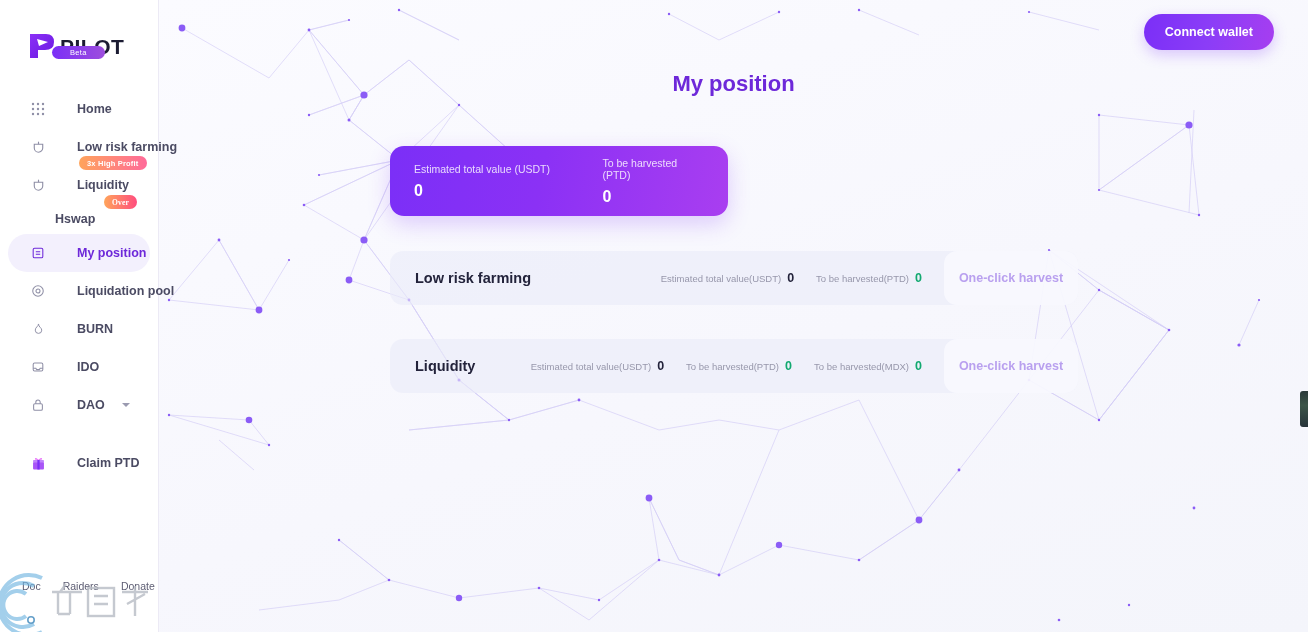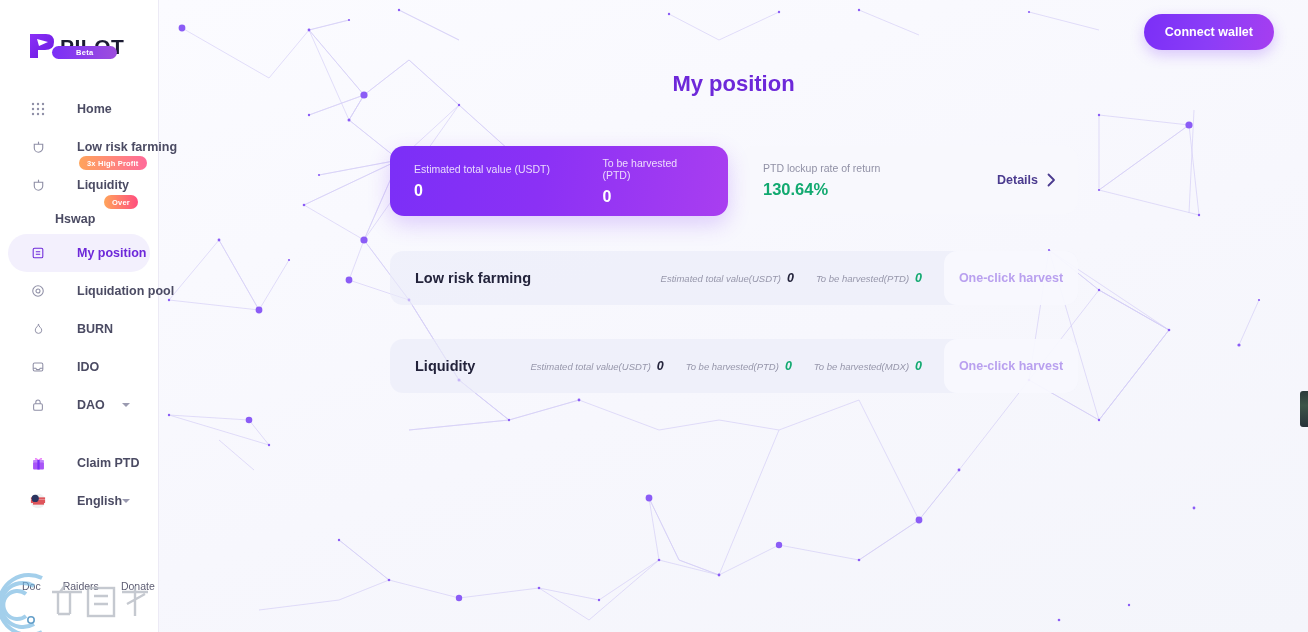--- a/index.html
+++ b/index.html
@@ -33,22 +33,22 @@
   }
   .logo-mark svg { display:block; }
   .logo-text {
     font-size: 21px; font-weight: 700; letter-spacing: 0.5px;
     color: #1b1b32; margin-left: 4px; line-height: 1;
   }
   .beta-badge {
     position: absolute;
     left: 52px; top: 46px;
     background: linear-gradient(90deg,#7b2ff7,#9d4edd);
-    color: #fff; font-size: 7.5px; font-weight: 700;
-    padding: 2px 24px; border-radius: 7px;
+    color: #fff; font-size: 7.5px; font-weight: 400;
+    padding: 2px 18px; border-radius: 7px;
     letter-spacing: .3px;
   }
 
   .nav { margin-top: 22px; }
   .nav-item {
     position: relative;
     display: flex; align-items: center;
     height: 38px;
     margin: 0 8px 0 8px;
     padding-left: 22px;
@@ -84,20 +84,21 @@
     padding: 2.5px 8px; border-radius: 8px;
     white-space: nowrap; letter-spacing: .2px;
   }
   .pill-highprofit {
     left: 71px; top: -10px;
     background: linear-gradient(90deg,#ffa45b,#ff6a9a);
   }
   .pill-over {
     left: 104px; top: -9px;
     background: linear-gradient(90deg,#ffa45b,#ff4d7e);
+    font-family: Liberation Serif, serif;
   }
 
   .nav-gap { height: 20px; }
 
   .bottom-links {
     position: absolute;
     left: 0; bottom: 40px; width: 159px;
     display: flex; gap: 22px;
     padding-left: 22px;
     font-size: 10.5px; color: #5d5d73;
@@ -183,21 +184,21 @@
     height: 54px;
     background: rgba(234,235,248,.62);
     border-radius: 13px;
     display: flex; align-items: center;
     padding: 0 0 0 25px;
     position: relative;
   }
   .pool-row.r1 { margin-top: 35px; }
   .pool-row.r2 { margin-top: 34px; }
   .pool-name { font-size: 14.5px; font-weight: 700; color: #23233b; white-space: nowrap; }
-  .pool-stats { display: flex; align-items: center; margin-left: auto; font-style: italic; }
+  .pool-stats { display: flex; align-items: center; margin-left: auto; }
   .stat { display: flex; align-items: baseline; white-space: nowrap; margin-right: 22px; }
   .stat-label { font-size: 9.5px; color: #9797ab; margin-right: 6px; }
   .stat-val { font-size: 12.5px; font-weight: 700; }
   .stat-val.dark { color: #23233b; }
   .stat-val.green { color: #12a970; }
   .harvest-btn {
     width: 134px; height: 54px;
     background: rgba(250,250,255,.80);
     border: none; border-radius: 13px;
     color: #b9a0ef; font-size: 12.5px; font-weight: 700;
@@ -340,31 +341,20 @@
           <svg width="15" height="15" viewBox="0 0 16 16">
             <rect x="2.2" y="6.4" width="11.6" height="8" rx="1" fill="#a855f7"></rect>
             <rect x="2.2" y="4.2" width="11.6" height="2.6" rx=".8" fill="#c084fc"></rect>
             <rect x="6.8" y="4.2" width="2.4" height="10.2" fill="#7b2ff7"></rect>
             <path d="M8 4.2S5.4 1 4.3 2.6C3.4 3.9 6 4.2 8 4.2zM8 4.2s2.6-3.2 3.7-1.6C12.6 3.9 10 4.2 8 4.2z" fill="#e879f9"></path>
           </svg>
         </span>
         <span class="nav-label">Claim PTD</span>
       </div>
 
-      <div class="nav-item">
-        <span class="ico">
-          <svg width="16" height="16" viewBox="0 0 16 16">
-            <circle cx="8" cy="8" r="7.3" fill="#f0f0f0"></circle>
-            <path d="M0.9 5.2h14.2M0.9 7.1h14.2M0.9 9h14.2M3 10.9h11" stroke="#d8222a" stroke-width="1.3"></path>
-            <circle cx="5.2" cy="5.4" r="3.6" fill="#2a3560"></circle>
-          </svg>
-        </span>
-        <span class="nav-label">English</span>
-        <span class="caret down"></span>
-      </div>
     </nav>
 
     <div class="bottom-links">
       <span>Doc</span>
       <span>Raiders</span>
       <span>Donate</span>
     </div>
 
     <svg class="watermark" viewBox="0 0 165 70">
       <g fill="none" stroke="#6fb4e0" stroke-width="4" opacity=".75">
@@ -497,34 +487,20 @@
           <div class="sum-cell c1">
             <span class="sum-label">Estimated total value (USDT)</span>
             <span class="sum-value">0</span>
           </div>
           <div class="sum-cell">
             <span class="sum-label">To be harvested (PTD)</span>
             <span class="sum-value">0</span>
           </div>
         </div>
 
-        <div class="sum-right">
-          <div>
-            <div class="roi-label">PTD lockup rate of return</div>
-            <div class="roi-value">130.64%</div>
-          </div>
-          <div class="details">
-            <span>Details</span>
-            <span>
-              <svg width="9" height="14" viewBox="0 0 9 14" fill="none" stroke="#4b3b8f" stroke-width="1.8" stroke-linecap="round" stroke-linejoin="round">
-                <path d="M1.5 1.5 L7 7 L1.5 12.5"></path>
-              </svg>
-            </span>
-          </div>
-        </div>
       </section>
 
       <section class="pool-row r1">
         <span class="pool-name">Low risk farming</span>
         <div class="pool-stats">
           <div class="stat">
             <span class="stat-label">Estimated total value(USDT)</span>
             <span class="stat-val dark">0</span>
           </div>
           <div class="stat">

